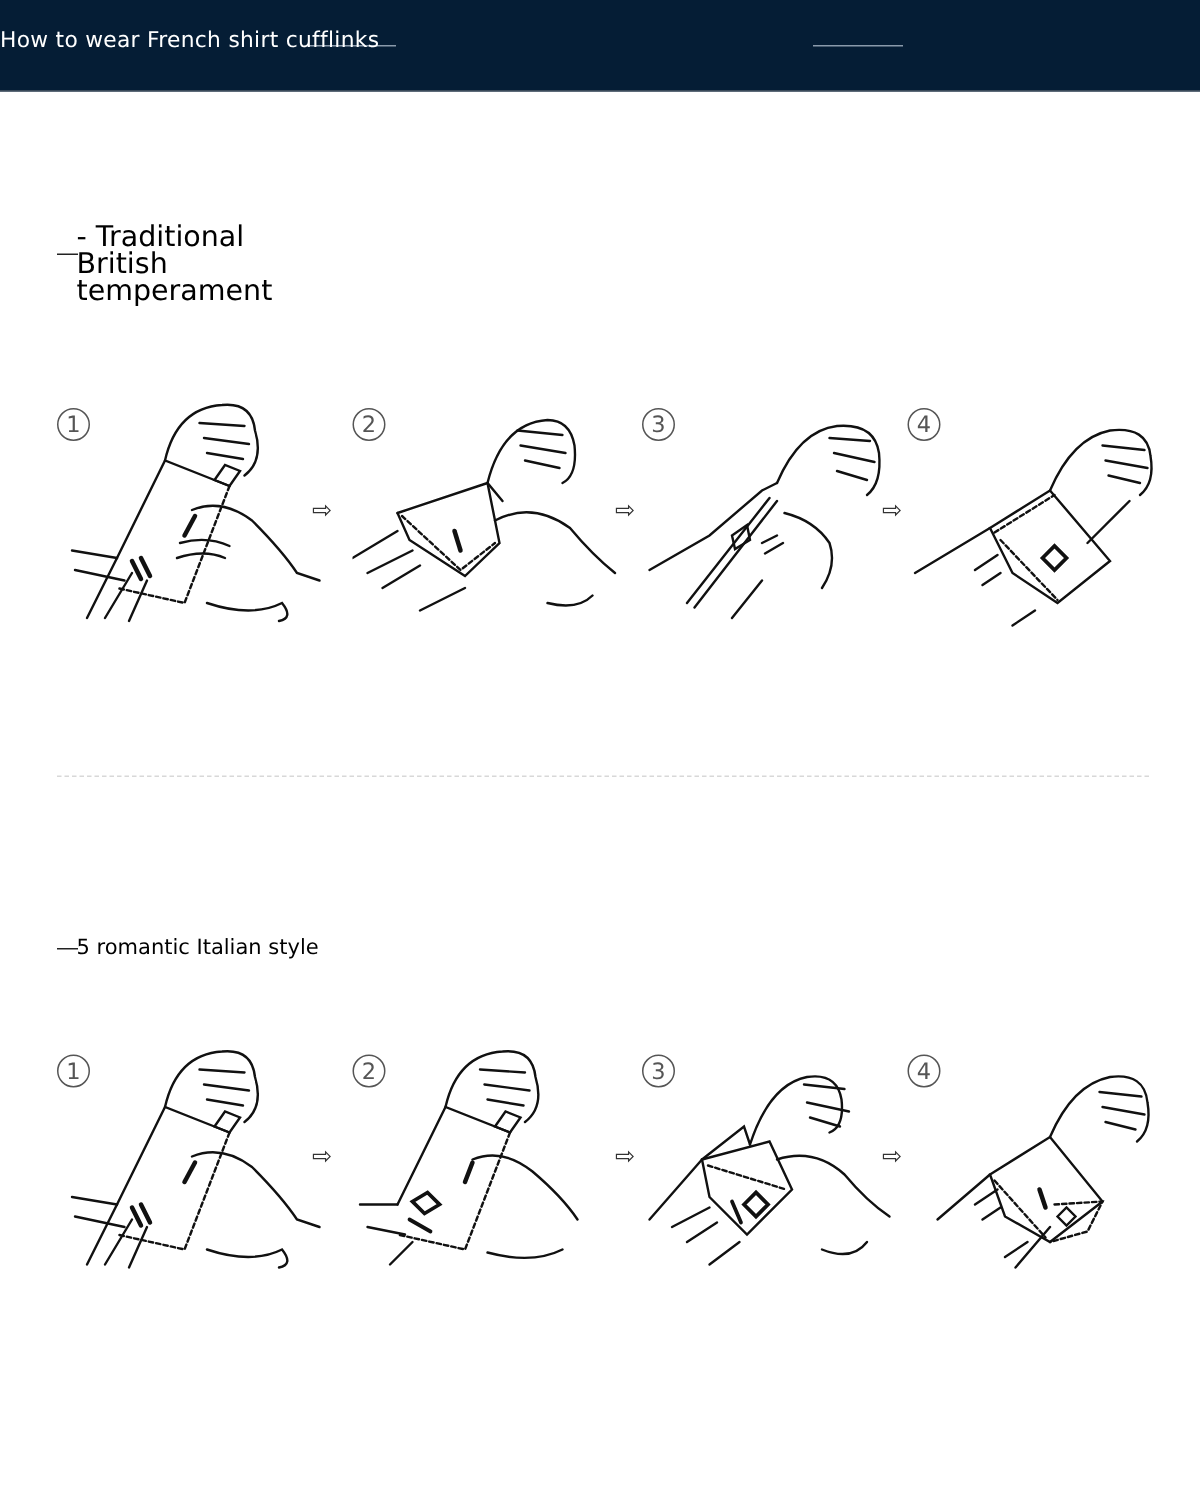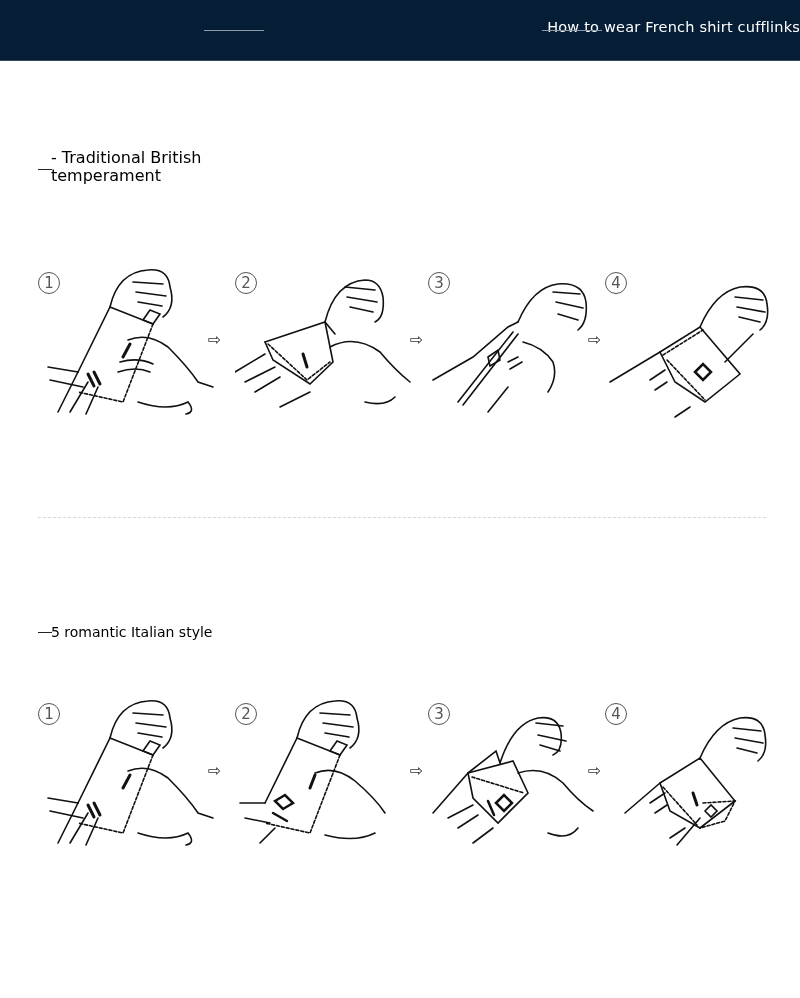--- a/index.html
+++ b/index.html
@@ -1,22 +1,22 @@
 <!DOCTYPE html>
 <html><head>
 <meta charset="utf-8">
 <style>
   html, body { margin: 0; padding: 0; background: #ffffff; }
   body { width: 800px; height: 998px; position: relative; overflow: hidden; font-family: "DejaVu Sans", sans-serif; color: #111; }
   .header { position: absolute; left: 0; top: 0; width: 800px; height: 60px; background: #051d35; border-bottom: 1px solid #3a4a5a; }
   .header .line { position: absolute; top: 30px; height: 1px; background: #8a9aab; width: 60px; }
   .header .line.l { left: 204px; }
   .header .line.r { left: 542px; }
-  .header .title { position: absolute; left: 0; width: 800px; top: 19px; text-align: right; color: #ffffff; font-size: 14.5px; letter-spacing: 0.2px; }
-  .sec-title { position: absolute; left: 38px; font-size: 16px; line-height: 18px; color: #000; }
+  .header .title { position: absolute; left: 0; width: 800px; top: 19px; text-align: left; color: #ffffff; font-size: 14.5px; letter-spacing: 0.2px; }
+  .sec-title { position: absolute; left: 38px; font-size: 19px; line-height: 18px; color: #000; }
   .sec-title .dash { position: absolute; left: 0; width: 14px; height: 1px; background: #222; }
   .sec1 { top: 149px; }
   .sec1 .text { padding-left: 13px; display: block; width: 170px; }
   .sec1 .dash { top: 20px; }
   .sec2 { top: 623px; font-size: 14px; }
   .sec2 .text { padding-left: 13px; }
   .sec2 .dash { top: 9px; }
   .divider { position: absolute; left: 38px; top: 517px; width: 728px; border-top: 1px dashed #d8d8d8; }
   .step { position: absolute; }
   .step svg { display: block; }

